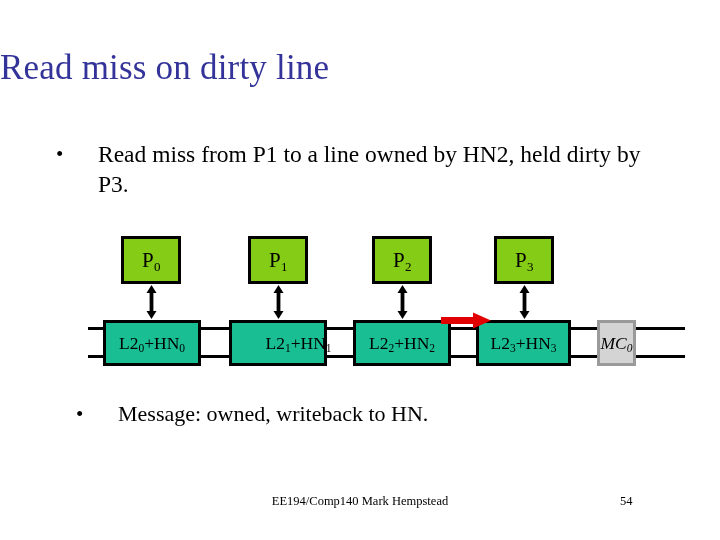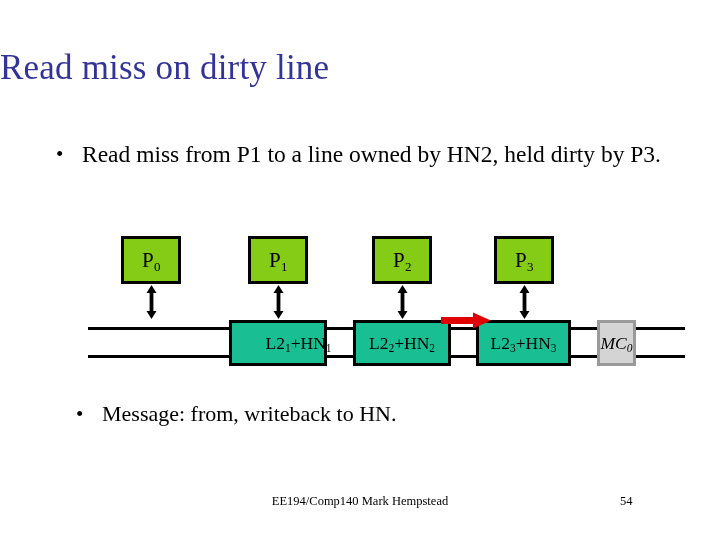--- a/index.html
+++ b/index.html
@@ -55,20 +55,21 @@
   }
   .bullet-marker {
     flex: 0 0 auto;
     width: 26px;
     font-size: 21px;
     line-height: inherit;
     text-align: left;
   }
   .bullet-text {
     flex: 1 1 auto;
+    margin-left: 16px;
   }
 
   
   #diagram {
     position: absolute;
     left: 0;
     top: 0;
     width: 720px;
     height: 540px;
     pointer-events: none;
@@ -241,20 +242,24 @@
       </svg>
     </div>
     <div class="connector" style="left:518px;">
       <svg width="13" height="34" viewBox="0 0 13 34">
         <polygon points="6.5,0 11.5,8 1.5,8" fill="#000"></polygon>
         <rect x="4.6" y="7" width="3.8" height="20" fill="#000"></rect>
         <polygon points="6.5,34 11.5,26 1.5,26" fill="#000"></polygon>
       </svg>
     </div>
 
+    <div class="node-box node-l2" style="left:103px;width:98px;">
+      <span class="node-fill"></span>
+      <span class="node-label"><span>L2</span><sub>0</sub><span>+HN</span><sub>0</sub></span>
+    </div>
     <div class="node-box node-l2" style="left:229px;width:98px;padding-left:41px;">
       <span class="node-fill"></span>
       <span class="node-label"><span>L2</span><sub>1</sub><span>+HN</span><sub>1</sub></span>
     </div>
     <div class="node-box node-l2" style="left:353px;width:98px;">
       <span class="node-fill"></span>
       <span class="node-label"><span>L2</span><sub>2</sub><span>+HN</span><sub>2</sub></span>
     </div>
     <div class="node-box node-l2" style="left:476px;width:95px;">
       <span class="node-fill"></span>
@@ -273,19 +278,19 @@
       <svg width="50" height="17" viewBox="0 0 50 17">
         <rect x="0" y="5" width="36" height="7" fill="#E00000"></rect>
         <polygon points="50,8.5 32,0.5 32,16.5" fill="#E00000"></polygon>
       </svg>
     </div>
 
   </div>
 
   <div class="bullet-row" id="bullet-2">
     <span class="bullet-marker">•</span>
-    <span class="bullet-text">Message: from, writeback to HN.</span>
+    <span class="bullet-text">Message: owned, writeback to HN.</span>
   </div>
 
   <div id="footer-credit">EE194/Comp140 Mark Hempstead</div>
   <div id="footer-page">54</div>
 
 </div>
 
 </body></html>

